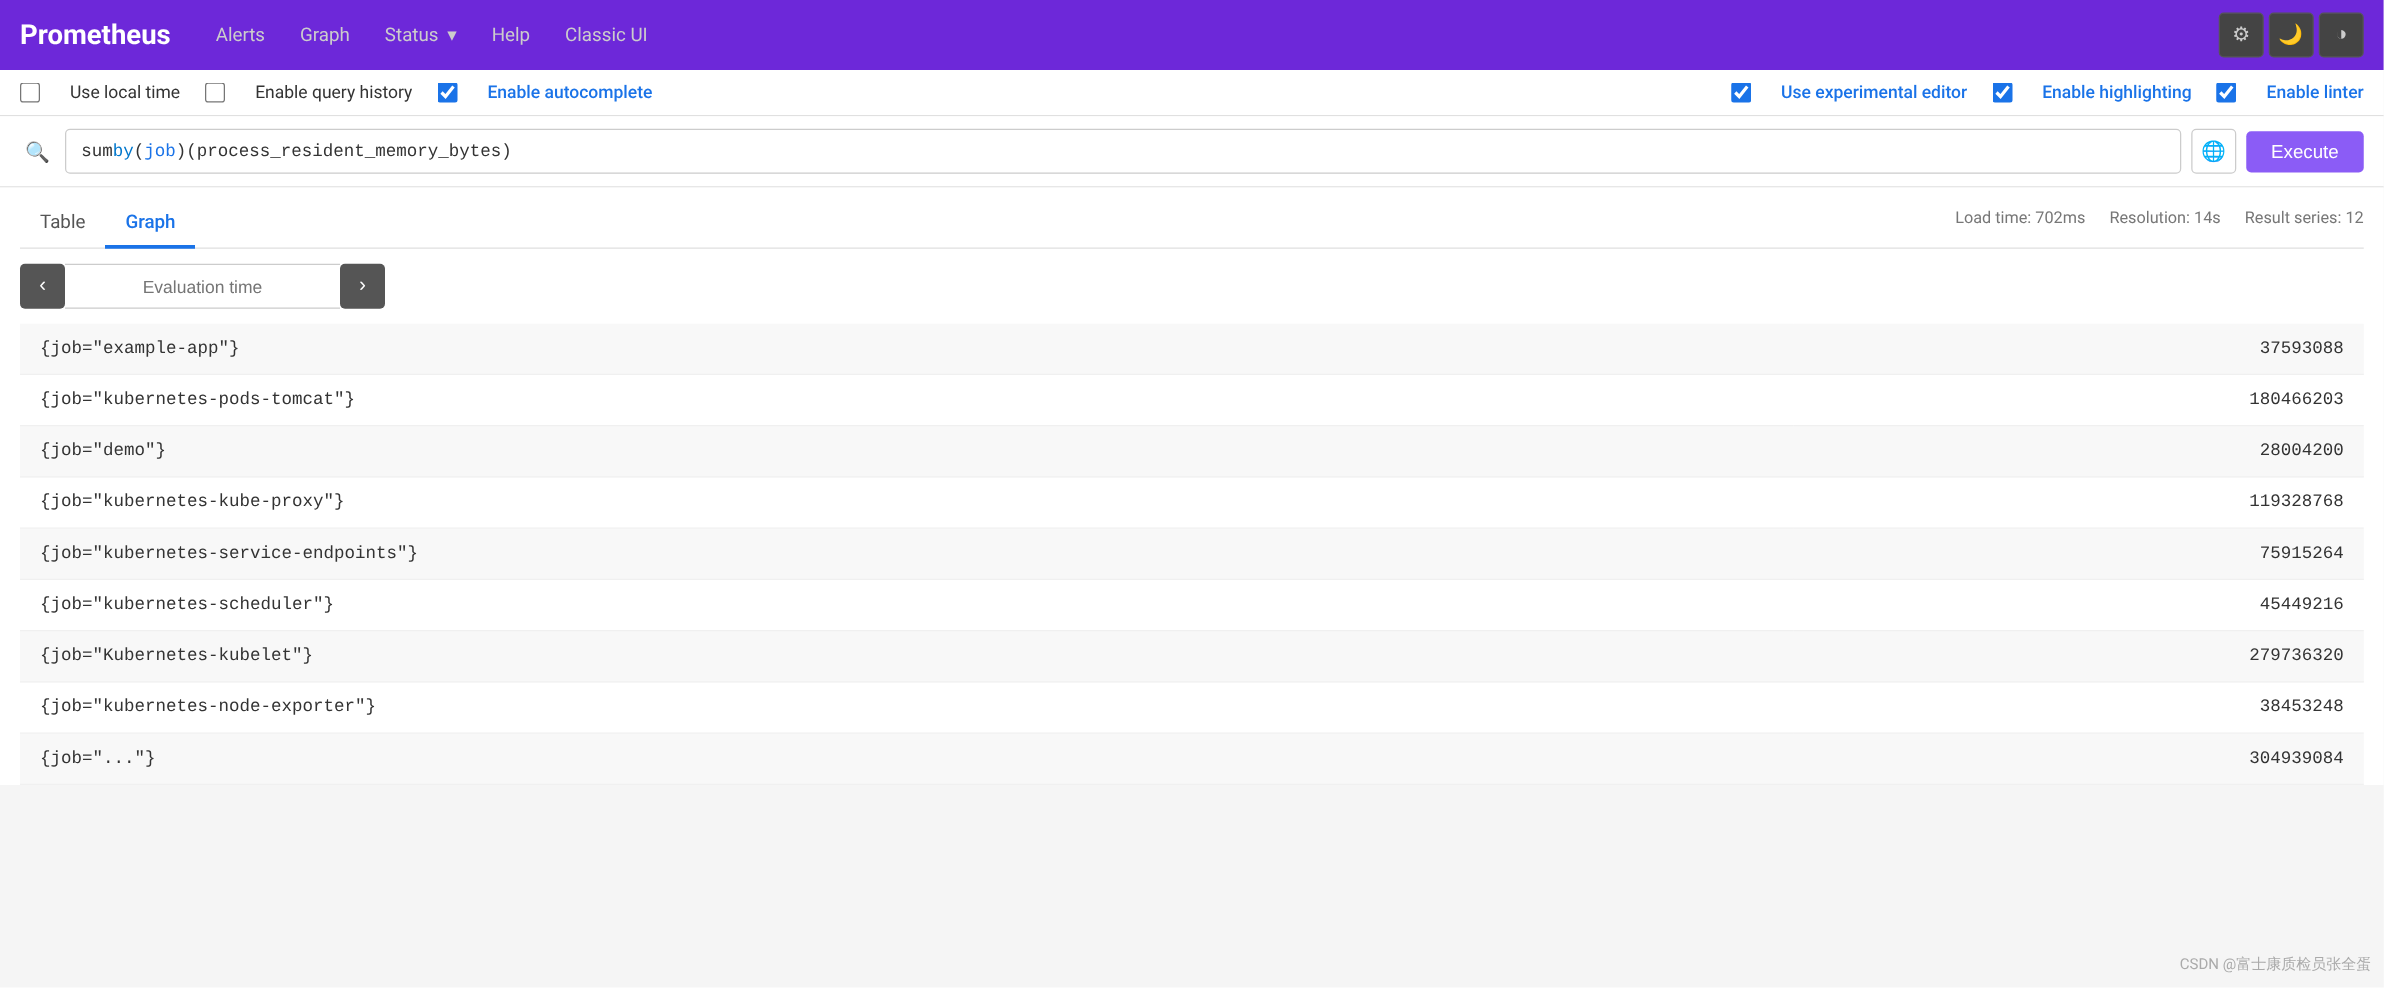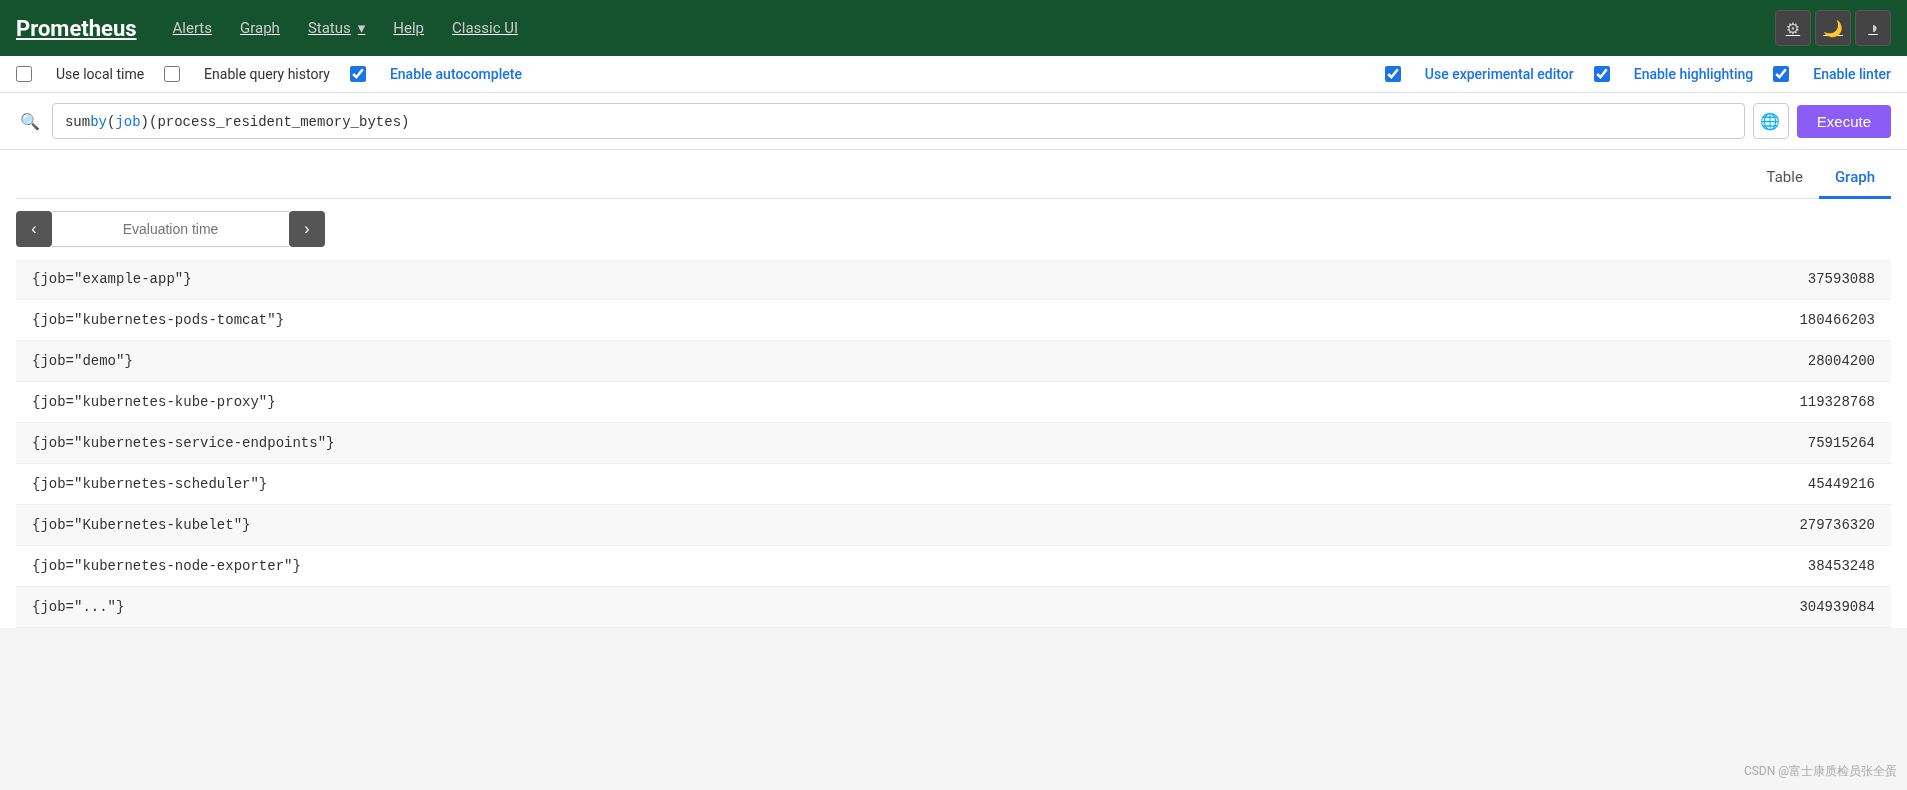--- a/index.html
+++ b/index.html
@@ -1,26 +1,25 @@
 <!DOCTYPE html>
 <html><head>
   <meta charset="utf-8">
   <style>
     * { box-sizing: border-box; margin: 0; padding: 0; }
     body { font-family: -apple-system, BlinkMacSystemFont, 'Segoe UI', Roboto, sans-serif; background: #f5f5f5; font-size: 14px; }
 
     
     .navbar {
-      background: #14532d;
+      background: #6d28d9;
       display: flex;
       align-items: center;
       padding: 0 16px;
       height: 56px;
       color: #fff;
-      text-decoration: underline;
     }
     .navbar-brand {
       font-size: 22px;
       font-weight: 700;
       color: #fff;
       margin-right: 24px;
       white-space: nowrap;
     }
     .navbar-links {
       display: flex;
@@ -187,21 +186,21 @@
       font-size: 16px;
       display: flex;
       align-items: center;
       justify-content: center;
     }
     .eval-time-input {
       border: 1px solid #ccc;
       border-left: none;
       border-right: none;
       padding: 6px 16px;
-      width: 237px;
+      width: 220px;
       text-align: center;
       font-size: 14px;
       color: #888;
       height: 36px;
       background: #fff;
       outline: none;
     }
 
     
     .results-table {
@@ -322,20 +321,25 @@
   </div>
   <button class="globe-btn" title="Metrics explorer">🌐</button>
   <button class="execute-btn">Execute</button>
 </div>
 
 <div class="main-content">
 
   <div class="tab-row">
     <div class="tab-item">Table</div>
     <div class="tab-item active">Graph</div>
+    <div class="tab-meta">
+      <span>Load time: 702ms</span>
+      <span>Resolution: 14s</span>
+      <span>Result series: 12</span>
+    </div>
   </div>
 
   <div class="eval-row">
     <button class="eval-btn">‹</button>
     <input class="eval-time-input" type="text" placeholder="Evaluation time" style="">
     <button class="eval-btn">›</button>
   </div>
 
   <table class="results-table">
     <tbody id="results-tbody">

